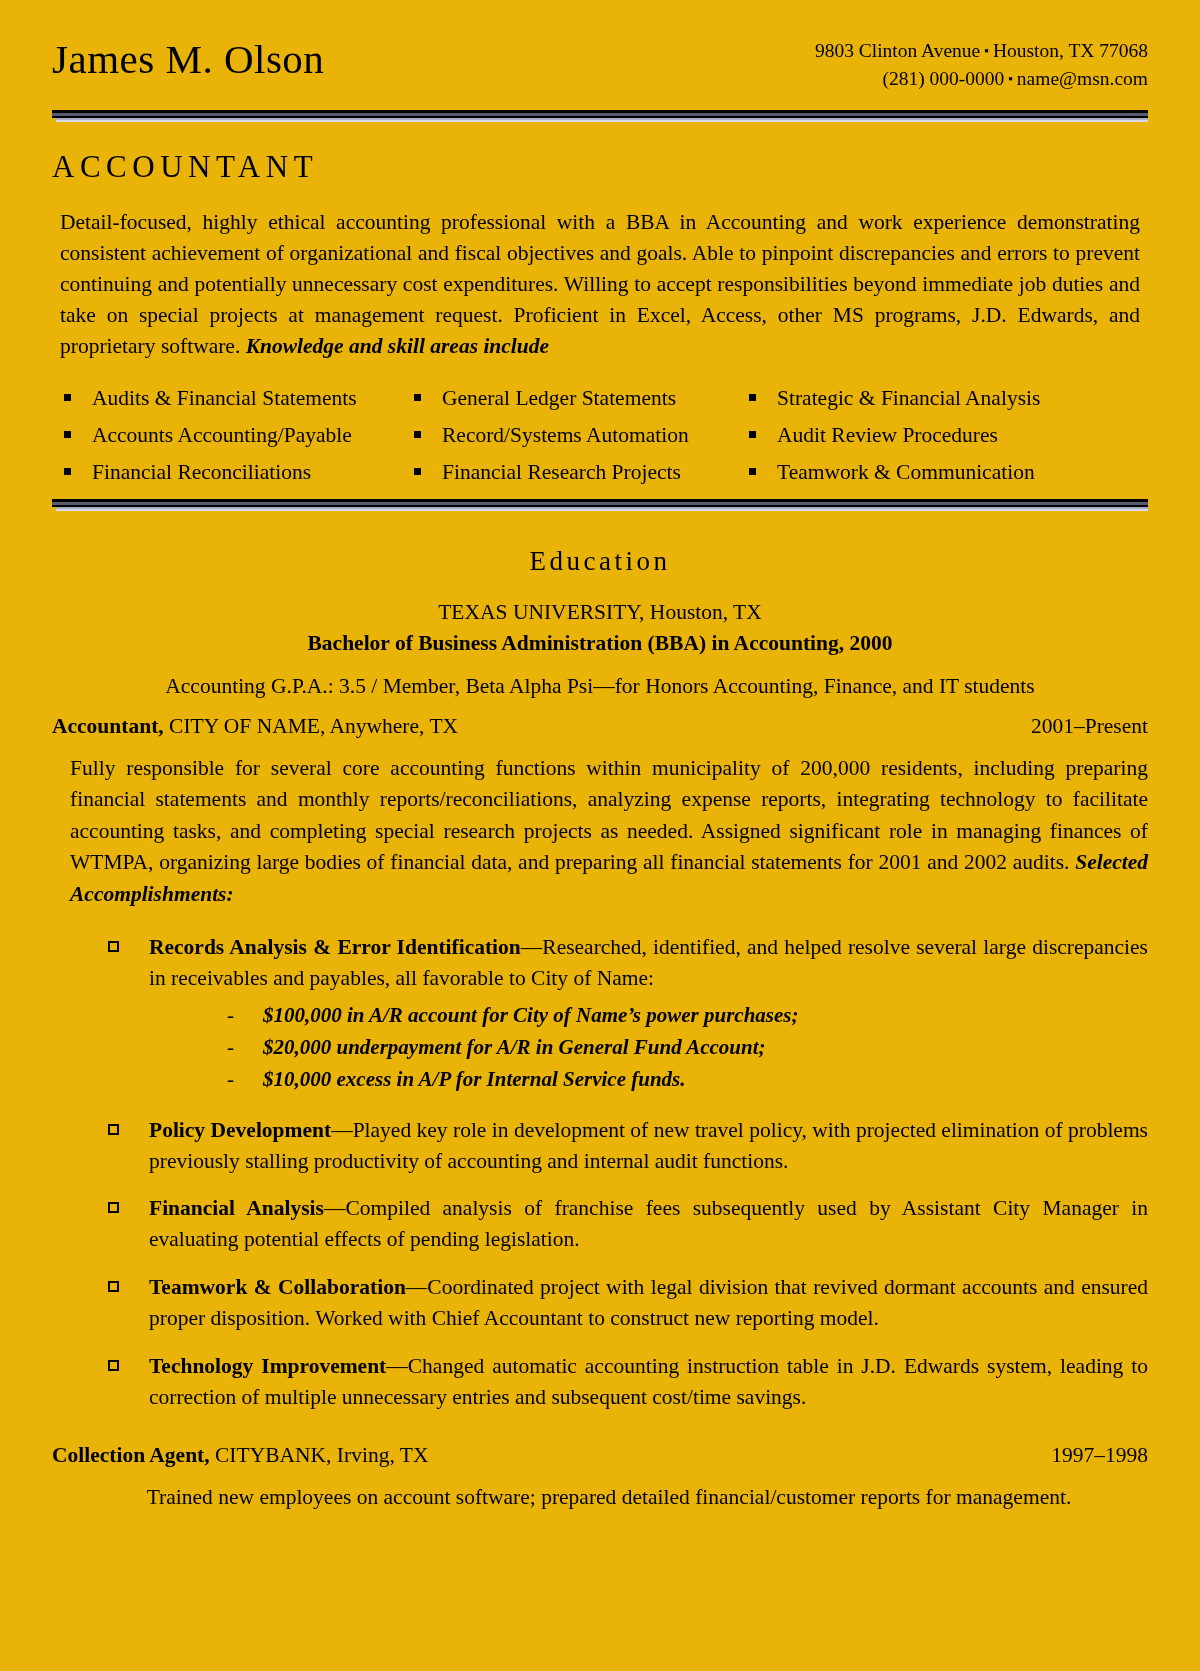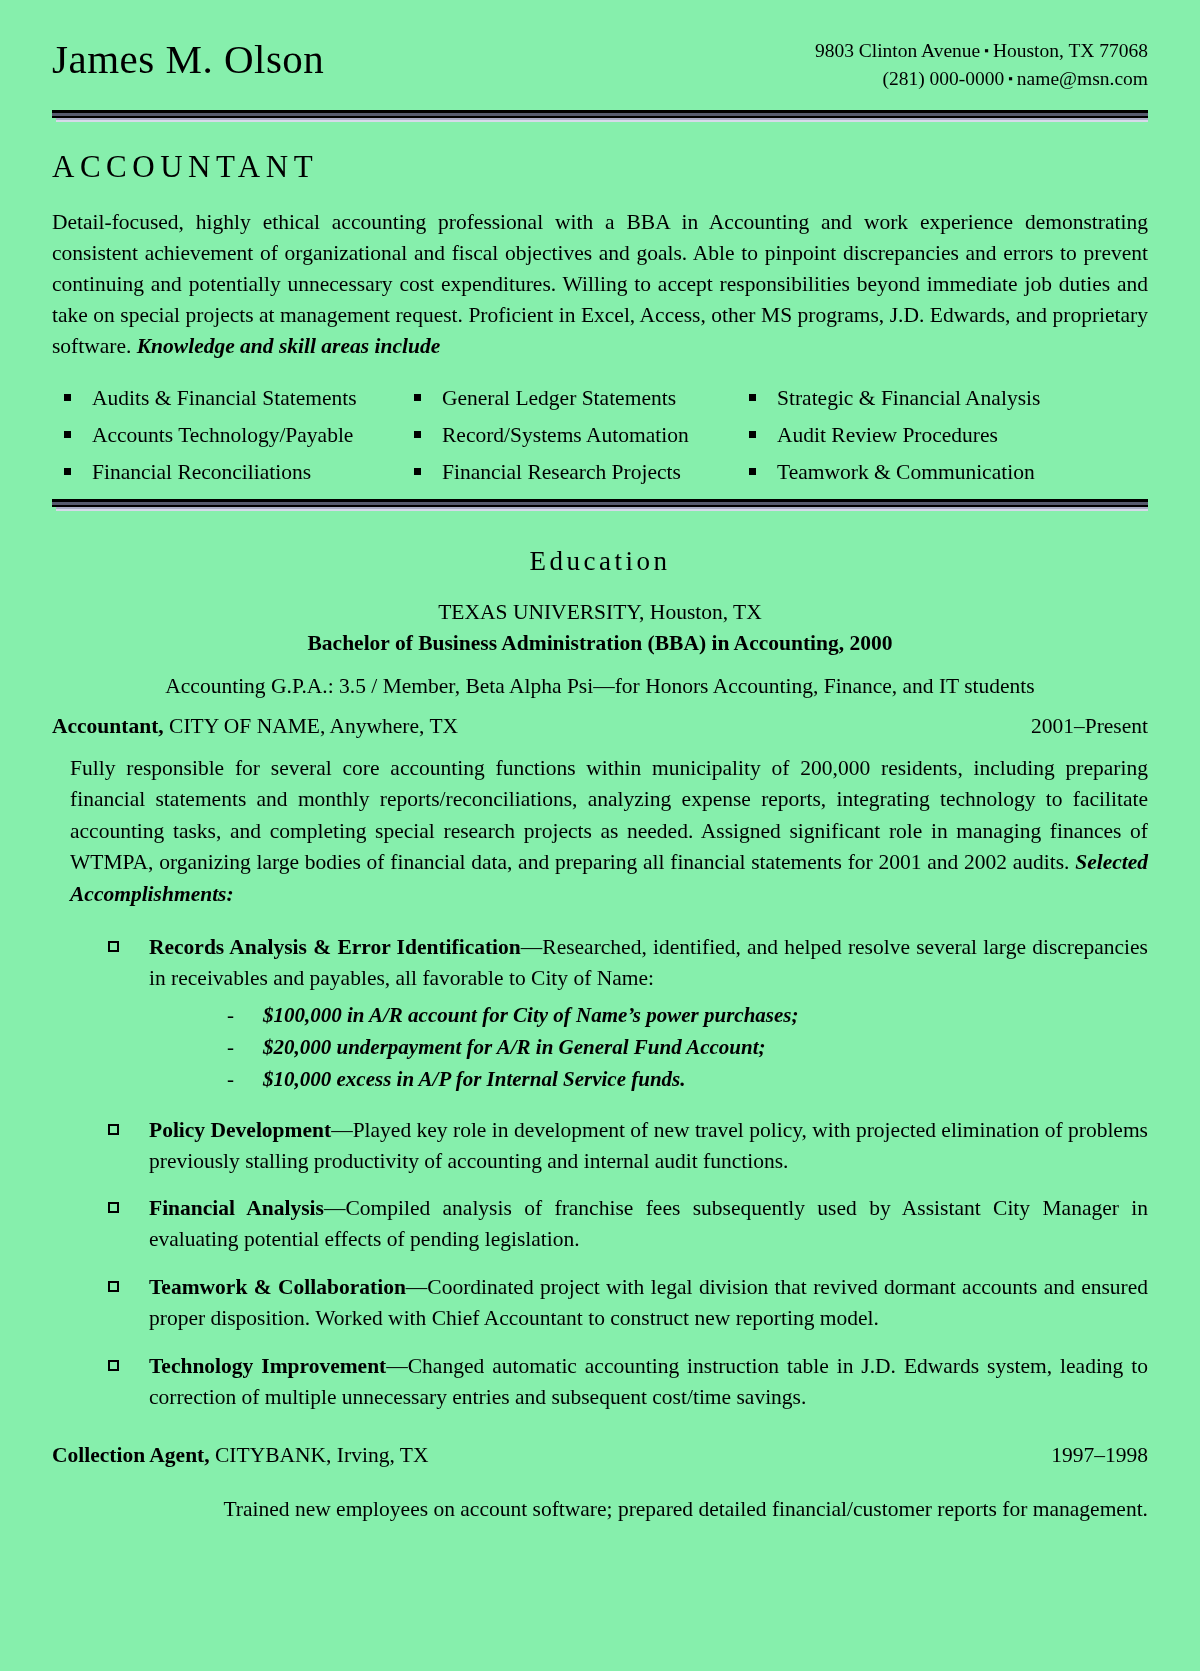--- a/index.html
+++ b/index.html
@@ -8,21 +8,21 @@
     background: #ffffff;
   }
   body {
     font-family: "Liberation Serif", "DejaVu Serif", serif;
     color: #000000;
   }
   .page {
     width: 1200px;
     height: 1671px;
     position: relative;
-    background: #86efac;
+    background: #eab308;
     box-sizing: border-box;
     padding: 0;
     overflow: hidden;
   }
   .inner {
     padding: 28px 52px 0 52px;
   }
 
   
   .header {
@@ -97,21 +97,21 @@
   }
   .section-heading.exp {
     margin: 36px 0 18px 0;
   }
 
   
   .summary {
     font-size: 21.5px;
     line-height: 1.44;
     text-align: justify;
-    margin: 0;
+    margin: 8px;
   }
   .summary .bolditalic {
     font-style: italic;
     font-weight: bold;
   }
 
   
   .skills {
     display: flex;
     margin-top: 18px;
@@ -170,22 +170,22 @@
     font-size: 21.5px;
     line-height: 1.46;
     text-align: justify;
     margin: 14px 0 0 18px;
   }
   .job-desc .bolditalic {
     font-style: italic;
     font-weight: bold;
   }
   .job-desc.single {
-    margin: 26px 0 0 18px;
-    text-align: right;
+    margin: 14px 0 0 18px;
+    text-align: center;
   }
 
   .accomp {
     margin-top: 22px;
     padding-left: 56px;
   }
   .accomp-item {
     display: flex;
     align-items: flex-start;
     margin-bottom: 17px;
@@ -261,21 +261,21 @@
     </p>
 
     <div class="skills">
       <div class="skills-col c1">
         <div class="skill-item">
             <span class="sq-bullet"></span>
             <span>Audits &amp; Financial Statements</span>
           </div>
         <div class="skill-item">
             <span class="sq-bullet"></span>
-            <span>Accounts Technology/Payable</span>
+            <span>Accounts Accounting/Payable</span>
           </div>
         <div class="skill-item">
             <span class="sq-bullet"></span>
             <span>Financial Reconciliations</span>
           </div>
       </div>
       <div class="skills-col c2">
         <div class="skill-item">
             <span class="sq-bullet"></span>
             <span>General Ledger Statements</span>

